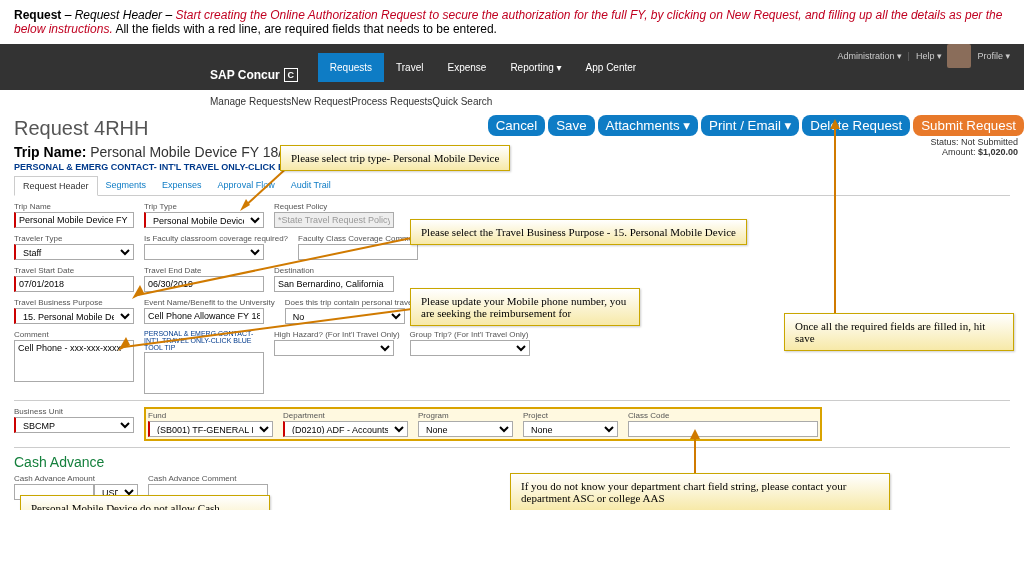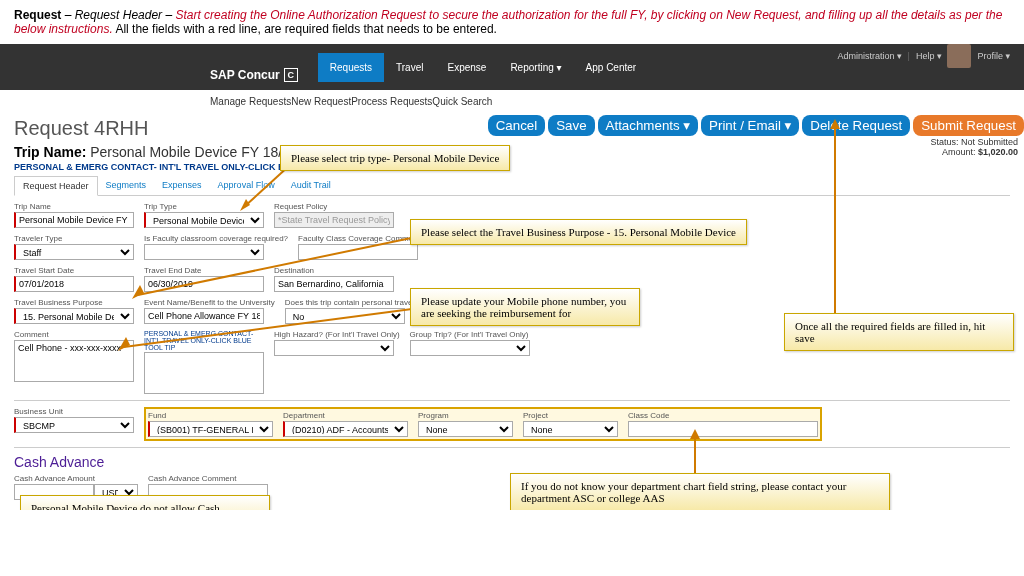--- a/index.html
+++ b/index.html
@@ -32,21 +32,21 @@
 .status{position:absolute;right:6px;top:24px;text-align:right;font-size:9px;color:#333}
 .form-row{display:flex;gap:10px;margin-bottom:6px;align-items:flex-start}
 .fld{display:flex;flex-direction:column;gap:1px}
 .fld label{font-size:8px;color:#555}
 .fld .req{border-left:2px solid #c00}
 .inp,.sel{border:1px solid #aaa;padding:2px 3px;font-size:9px;background:#fff;height:16px}
 .sel{background:#fff}
 .w120{width:120px}.w125{width:125px}.w190{width:190px}.w95{width:95px}
 textarea.inp{height:42px;width:120px;resize:none}
 .section-hr{border-top:1px solid #ccc;margin:6px 0}
-.cash-title{font-size:14px;color:#4c1d95;margin:4px 0}
+.cash-title{font-size:14px;color:#15803d;margin:4px 0}
 .highlight-box{border:2px solid #d9a300;background:#fff9e0;padding:2px}
 .callout{position:absolute;background:linear-gradient(#fff,#f7e9a8);border:1px solid #c9a600;padding:6px 10px;font-family:'Times New Roman',serif;font-size:11px;text-align:left;box-shadow:1px 1px 2px rgba(0,0,0,0.2);z-index:5}
 .arrow{position:absolute;z-index:4;pointer-events:none}
 .disabled{background:#eee;color:#999}
 </style>
 </head>
 <body>
 
 <div class="doc-title">
   <b>Request</b><span class="ital"> – Request Header – </span><span class="red">Start creating the Online Authorization Request to secure the authorization for the full FY, by clicking on New Request, and filling up all the details as per the below instructions.</span><span> All the fields with a red line, are required fields that needs to be entered.</span>

